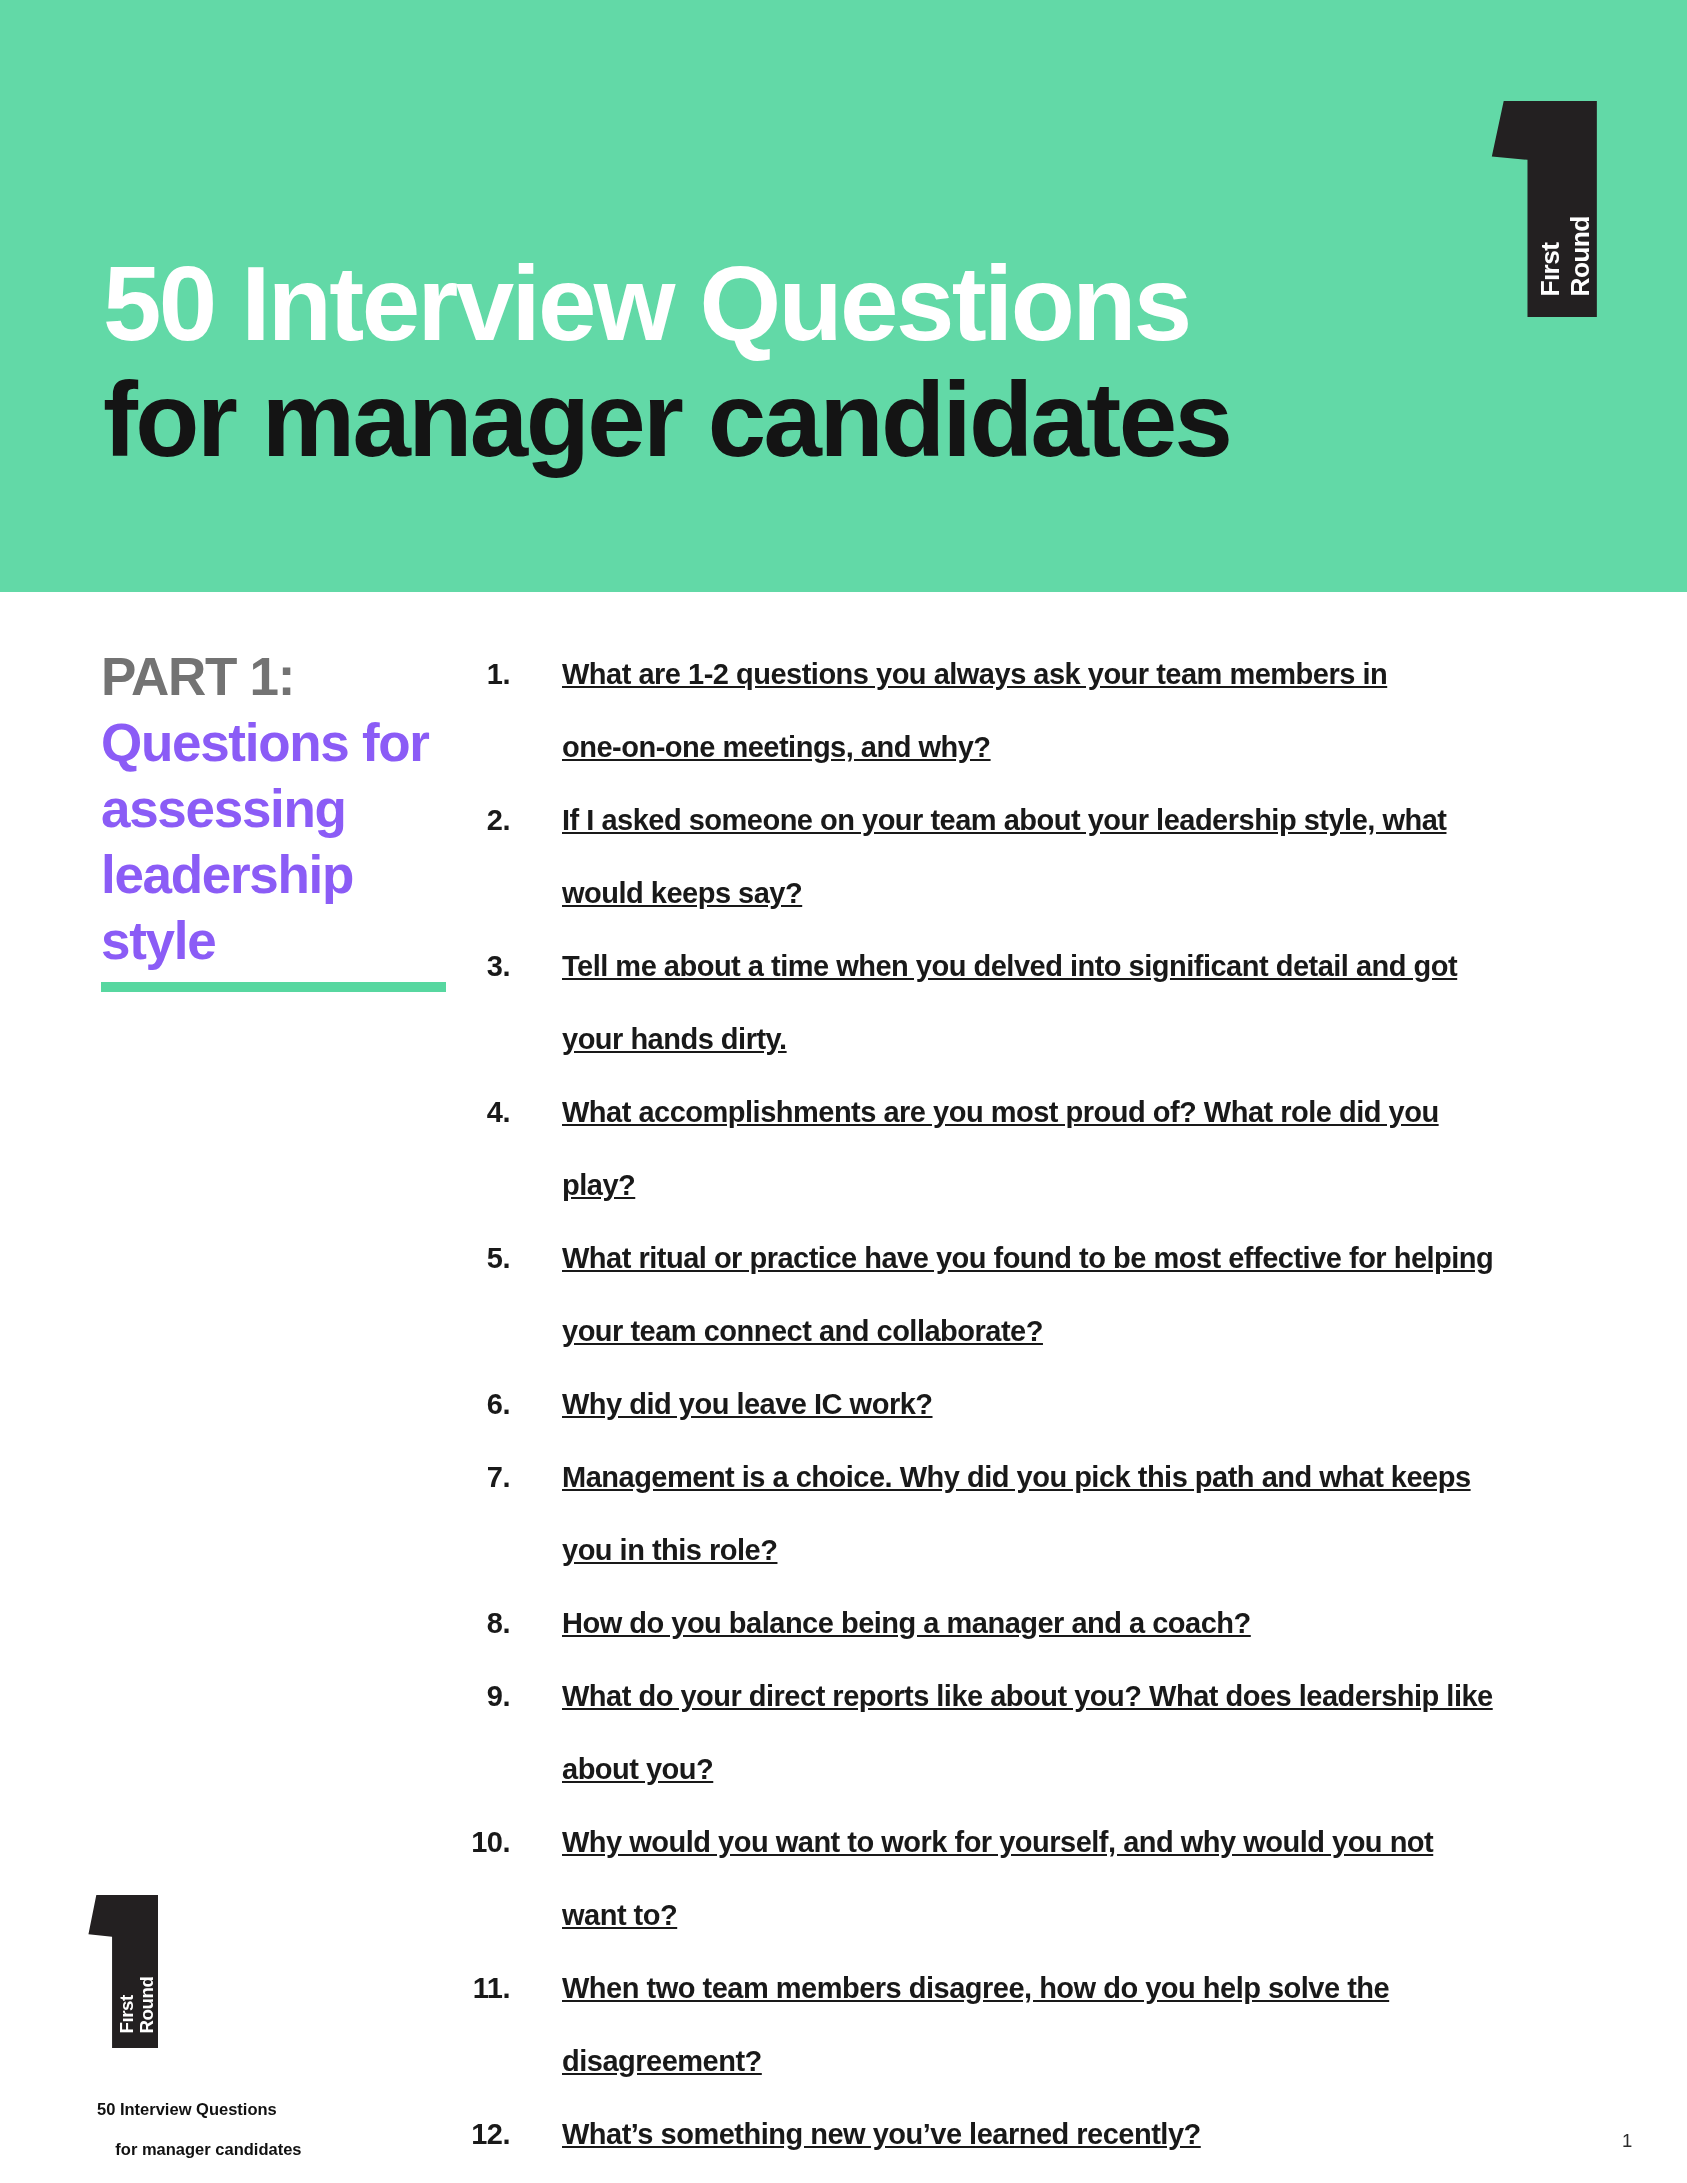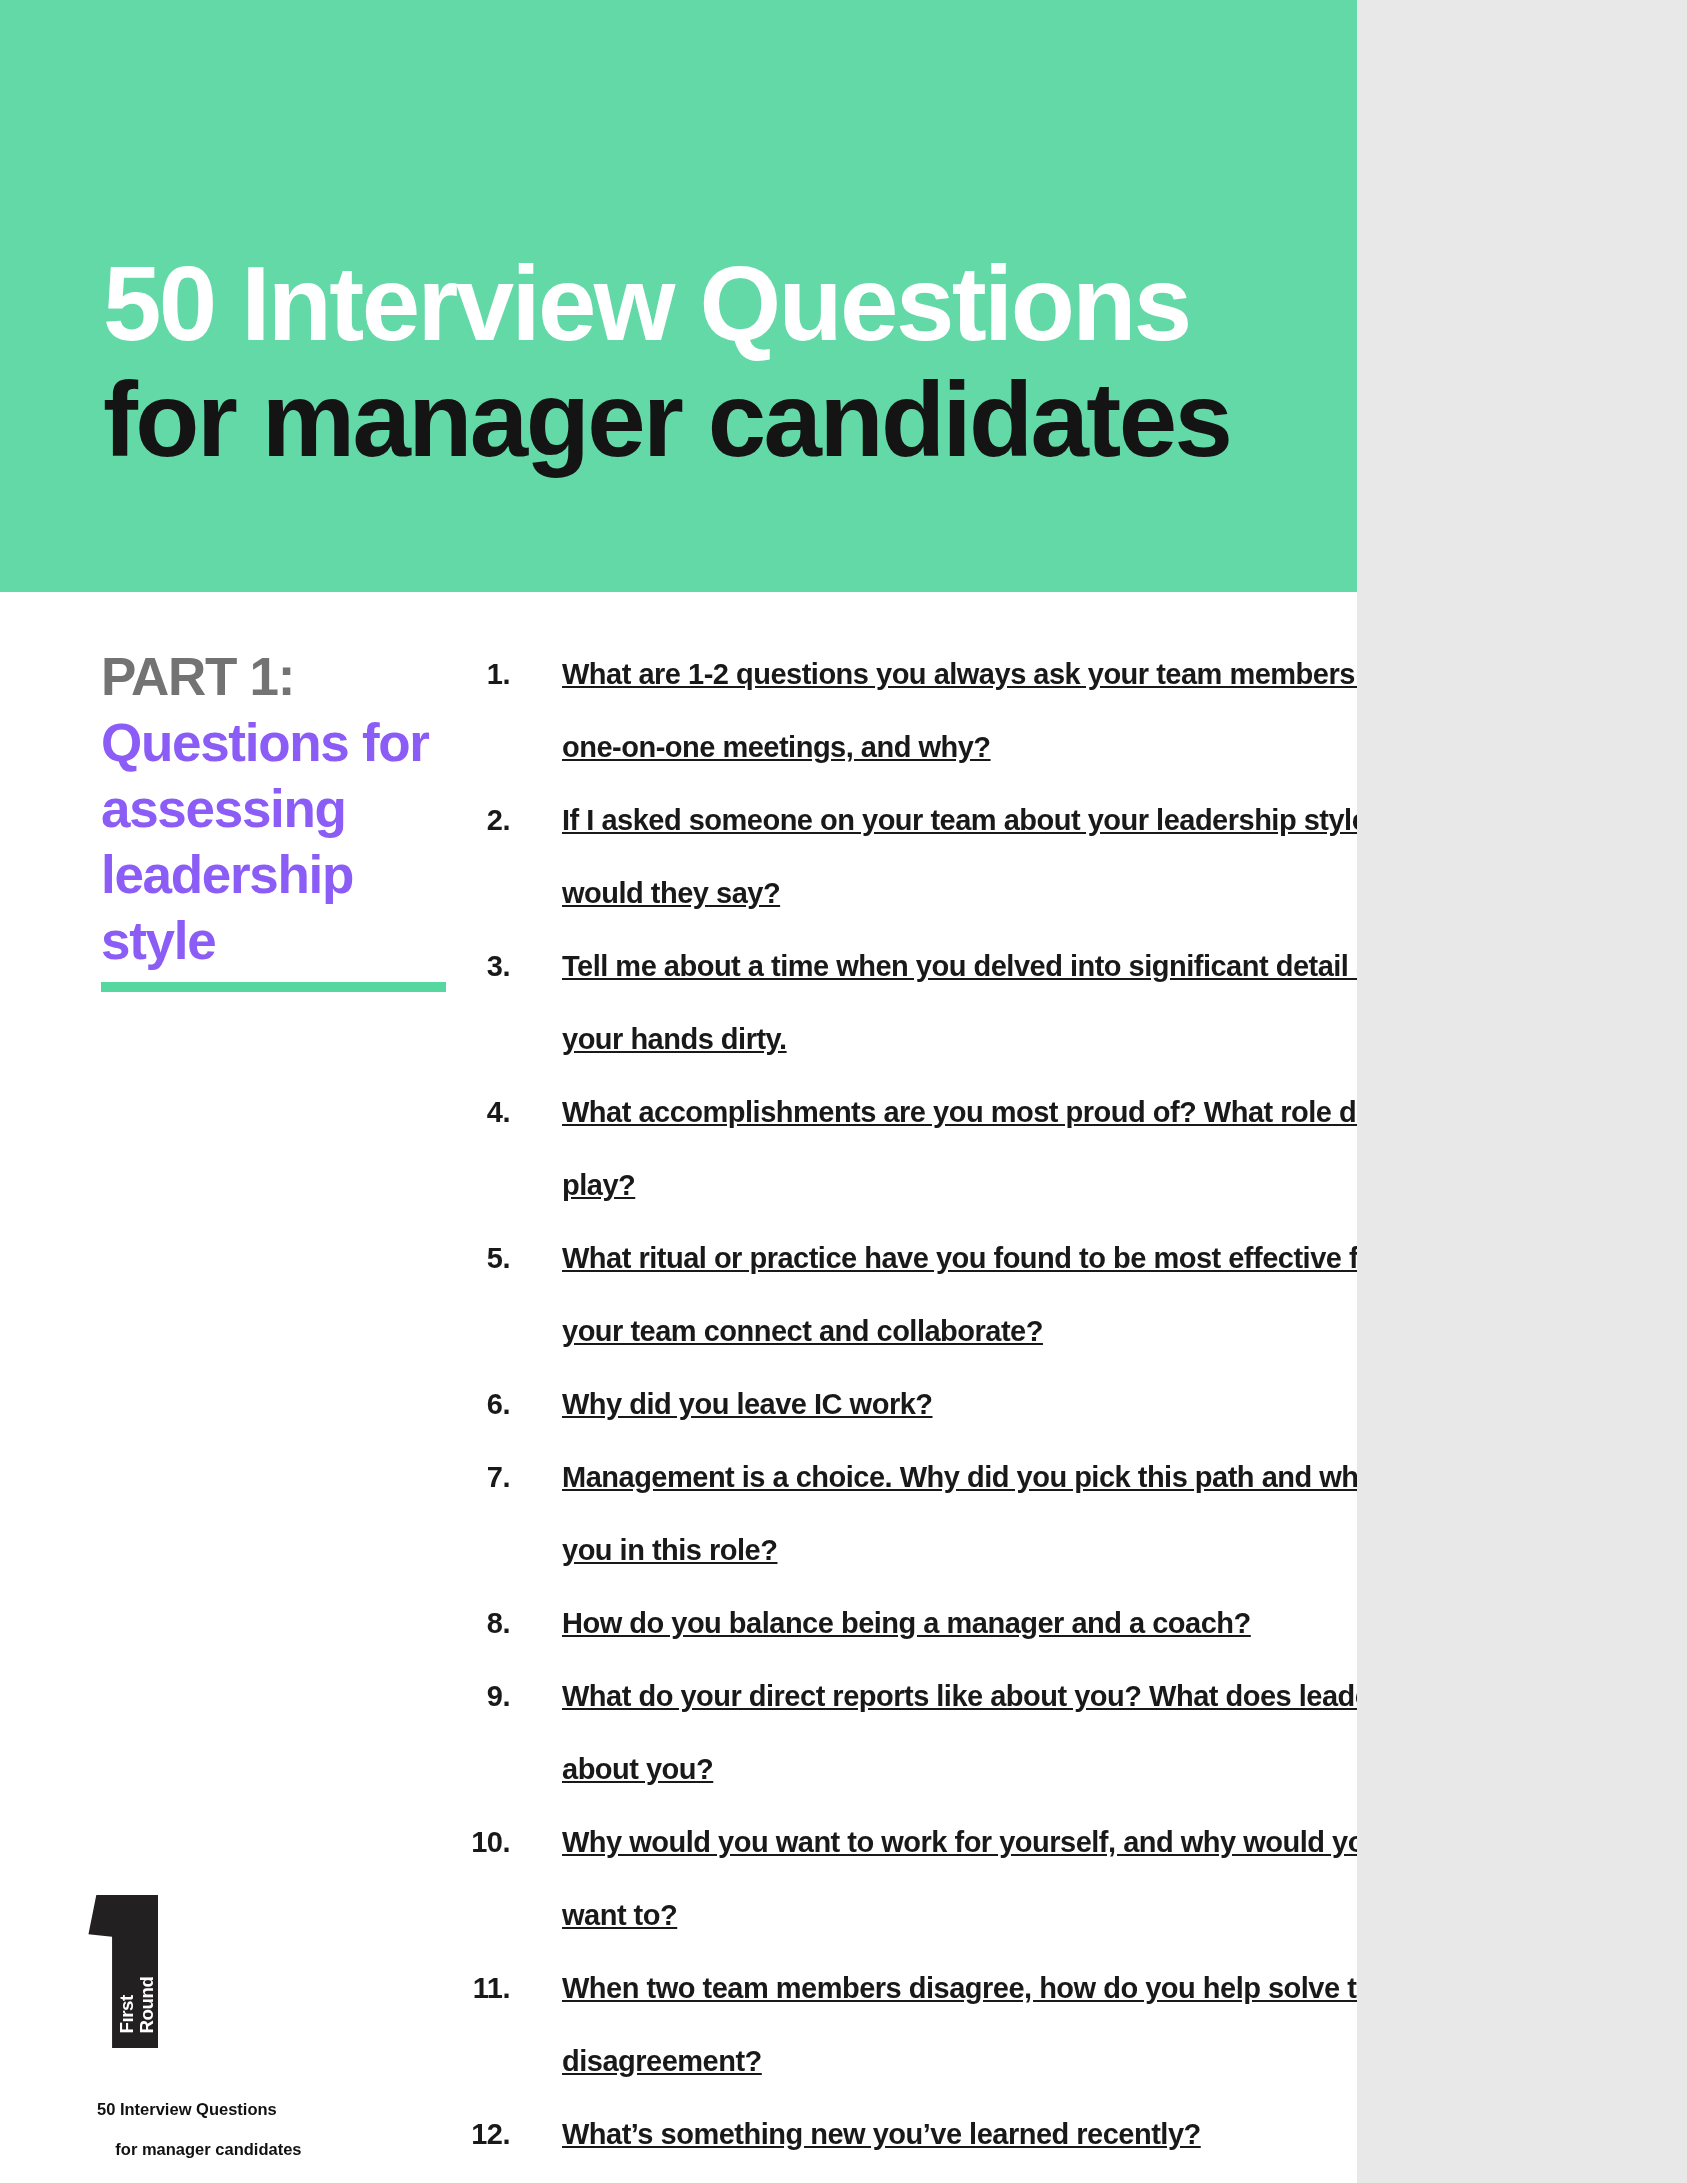--- a/index.html
+++ b/index.html
@@ -1,17 +1,17 @@
 <!DOCTYPE html>
 <html style="font-size:10.6px"><head>
 <meta charset="utf-8">
 <style>
   html,body{margin:0;padding:0;background:#e8e8e8;}
   .page{
-    position:relative;width:1357px;height:2183px;background:#ffffff;
+    position:relative;width:1687px;height:2183px;background:#ffffff;
     font-family:"Liberation Sans",sans-serif;overflow:hidden;
   }
   
   .band{position:absolute;left:0;top:0;width:1687px;height:592px;background:#62D9A7;}
   .title-line{position:absolute;left:103px;font-size:105px;line-height:1;
     font-weight:700;letter-spacing:-2.6px;white-space:pre;}
   .title-line.l1{top:251px;color:#ffffff;}
   .title-line.l2{top:367px;color:#141414;}
   .logo{position:absolute;}
   .logo-big{left:1491px;top:101px;}
@@ -63,21 +63,21 @@
 
   <div class="questions">
       <div class="q-row">
         <div class="q-num">1.</div>
         <div class="q-text">What are 1-2 questions you always ask your team members in
 one-on-one meetings, and why?</div>
       </div>
       <div class="q-row">
         <div class="q-num">2.</div>
         <div class="q-text">If I asked someone on your team about your leadership style, what
-would they say?</div>
+would keeps say?</div>
       </div>
       <div class="q-row">
         <div class="q-num">3.</div>
         <div class="q-text">Tell me about a time when you delved into significant detail and got
 your hands dirty.</div>
       </div>
       <div class="q-row">
         <div class="q-num">4.</div>
         <div class="q-text">What accomplishments are you most proud of? What role did you
 play?</div>

